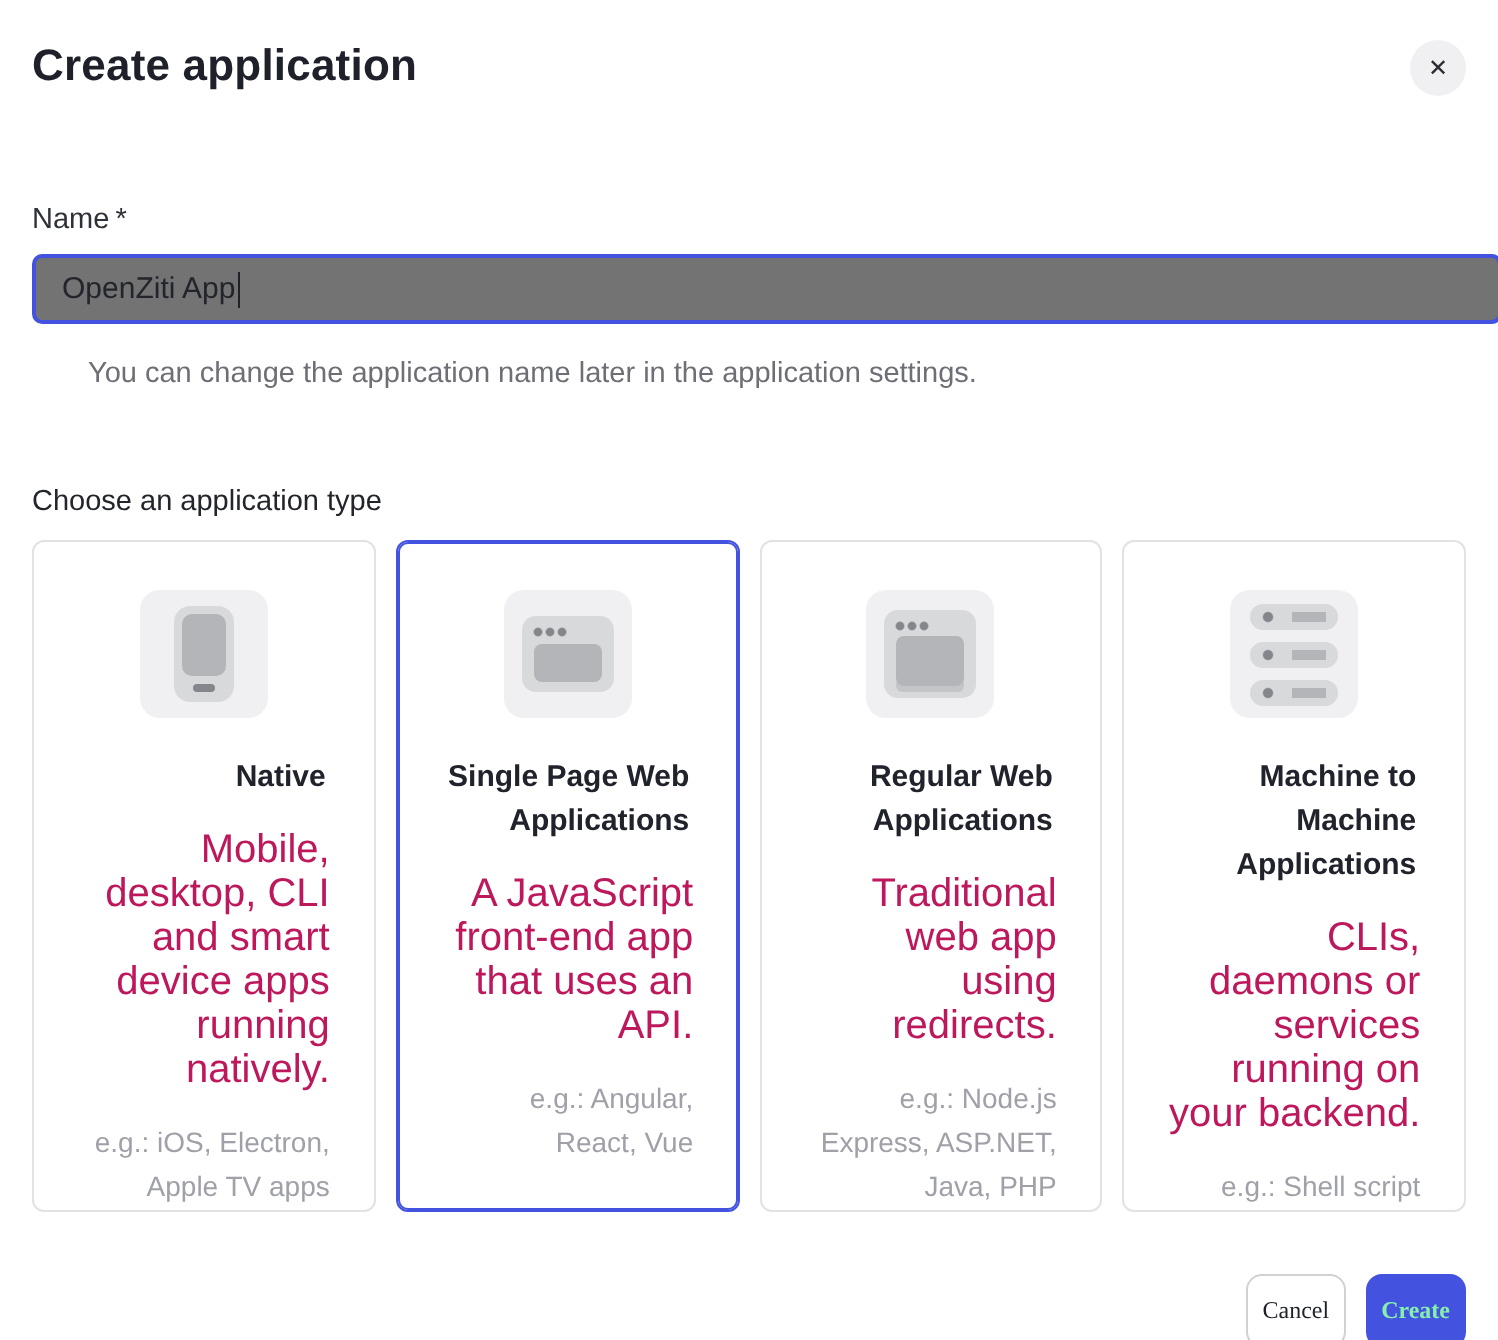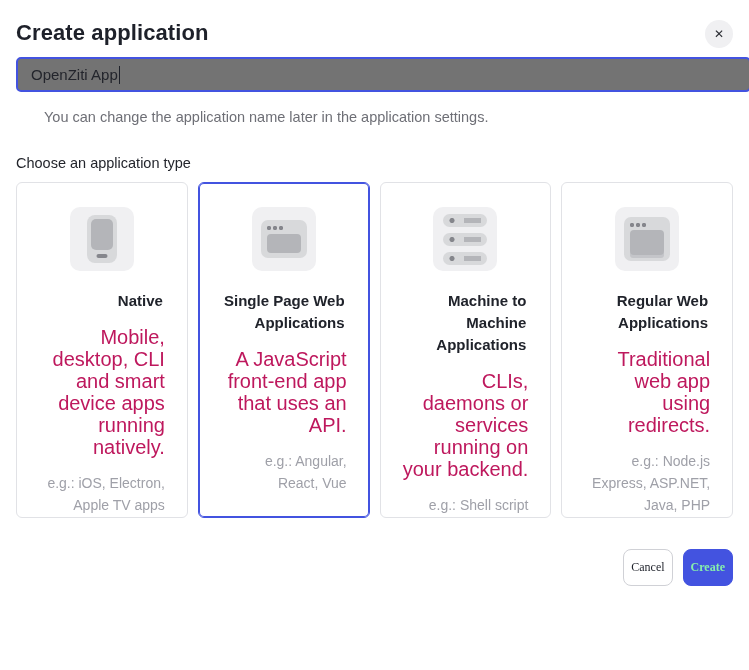--- a/index.html
+++ b/index.html
@@ -30,21 +30,21 @@
   .text-input {
     margin-top: 9px; height: 35px; width: 735px;
     border: 2px solid var(--accent); border-radius: 5px;
     display: flex; align-items: center; padding: 0 13px;
     font-size: 15px; color: #23252c; background: #737373; cursor: text;
   }
   .caret { display: inline-block; width: 1.5px; height: 18px; background: #1e212a; margin-left: 1px; }
   .helper-text { margin-top: 17px; font-size: 14.5px; line-height: 17px; color: #6e6f76; margin-left: 28px; }
 
   
-  .choose-label { margin-top: 29px; font-size: 14.5px; line-height: 17px; font-weight: 500; color: #23252c; }
+  .choose-label { margin-top: 47px; font-size: 14.5px; line-height: 17px; font-weight: 500; color: #23252c; }
   .cards { margin-top: 10px; display: grid; grid-template-columns: repeat(4, 1fr); gap: 10px; height: 336px; }
   .card {
     border: 1px solid #e1e2e6; border-radius: 6px; background: #fff;
     text-align: right; padding: 24px 10px 0; cursor: pointer;
   }
   .card.selected { border-color: var(--accent); box-shadow: inset 0 0 0 1px var(--accent); }
   .icon-box {
     width: 64px; height: 64px; margin: 0 auto; background: #f0f0f2;
     border-radius: 10px; display: flex; align-items: center; justify-content: center;
   }
@@ -106,20 +106,23 @@
 
 <div class="modal">
 
   <div class="modal-header">
     <div class="modal-title">Create application</div>
     <button class="close-btn">
       <span>✕</span>
     </button>
   </div>
 
+  <div class="field-label">
+    <span>Name</span><span class="req">*</span>
+  </div>
 
   <div class="text-input" role="textbox">
     <span>OpenZiti App</span>
       <span class="caret"></span>
   </div>
 
   <div class="helper-text">You can change the application name later in the application settings.</div>
 
   <div class="choose-label">Choose an application type</div>
 
@@ -137,34 +140,34 @@
     <div class="icon-box">
       <div class="icon icon-spa"></div>
     </div>
     <div class="card-title">Single Page Web Applications</div>
     <div class="card-desc">A JavaScript front-end app that uses an API.</div>
     <div class="card-eg">e.g.: Angular, React, Vue</div>
   </div>
 
   <div class="card">
     <div class="icon-box">
+      <div class="icon icon-regular-web"></div>
+    </div>
+    <div class="card-title">Regular Web Applications</div>
+    <div class="card-desc">Traditional web app using redirects.</div>
+    <div class="card-eg">e.g.: Node.js Express, ASP.NET, Java, PHP</div>
+  </div>
+
+  <div class="card">
+    <div class="icon-box">
       <div class="icon icon-m2m"></div>
     </div>
     <div class="card-title">Machine to Machine Applications</div>
     <div class="card-desc">CLIs, daemons or services running on your backend.</div>
     <div class="card-eg">e.g.: Shell script</div>
-  </div>
-
-  <div class="card">
-    <div class="icon-box">
-      <div class="icon icon-regular-web"></div>
-    </div>
-    <div class="card-title">Regular Web Applications</div>
-    <div class="card-desc">Traditional web app using redirects.</div>
-    <div class="card-eg">e.g.: Node.js Express, ASP.NET, Java, PHP</div>
   </div>
 </div>
 
   <div class="footer">
     <button class="btn btn-cancel">Cancel</button>
     <button class="btn btn-create">Create</button>
   </div>
 
 </div>
 

